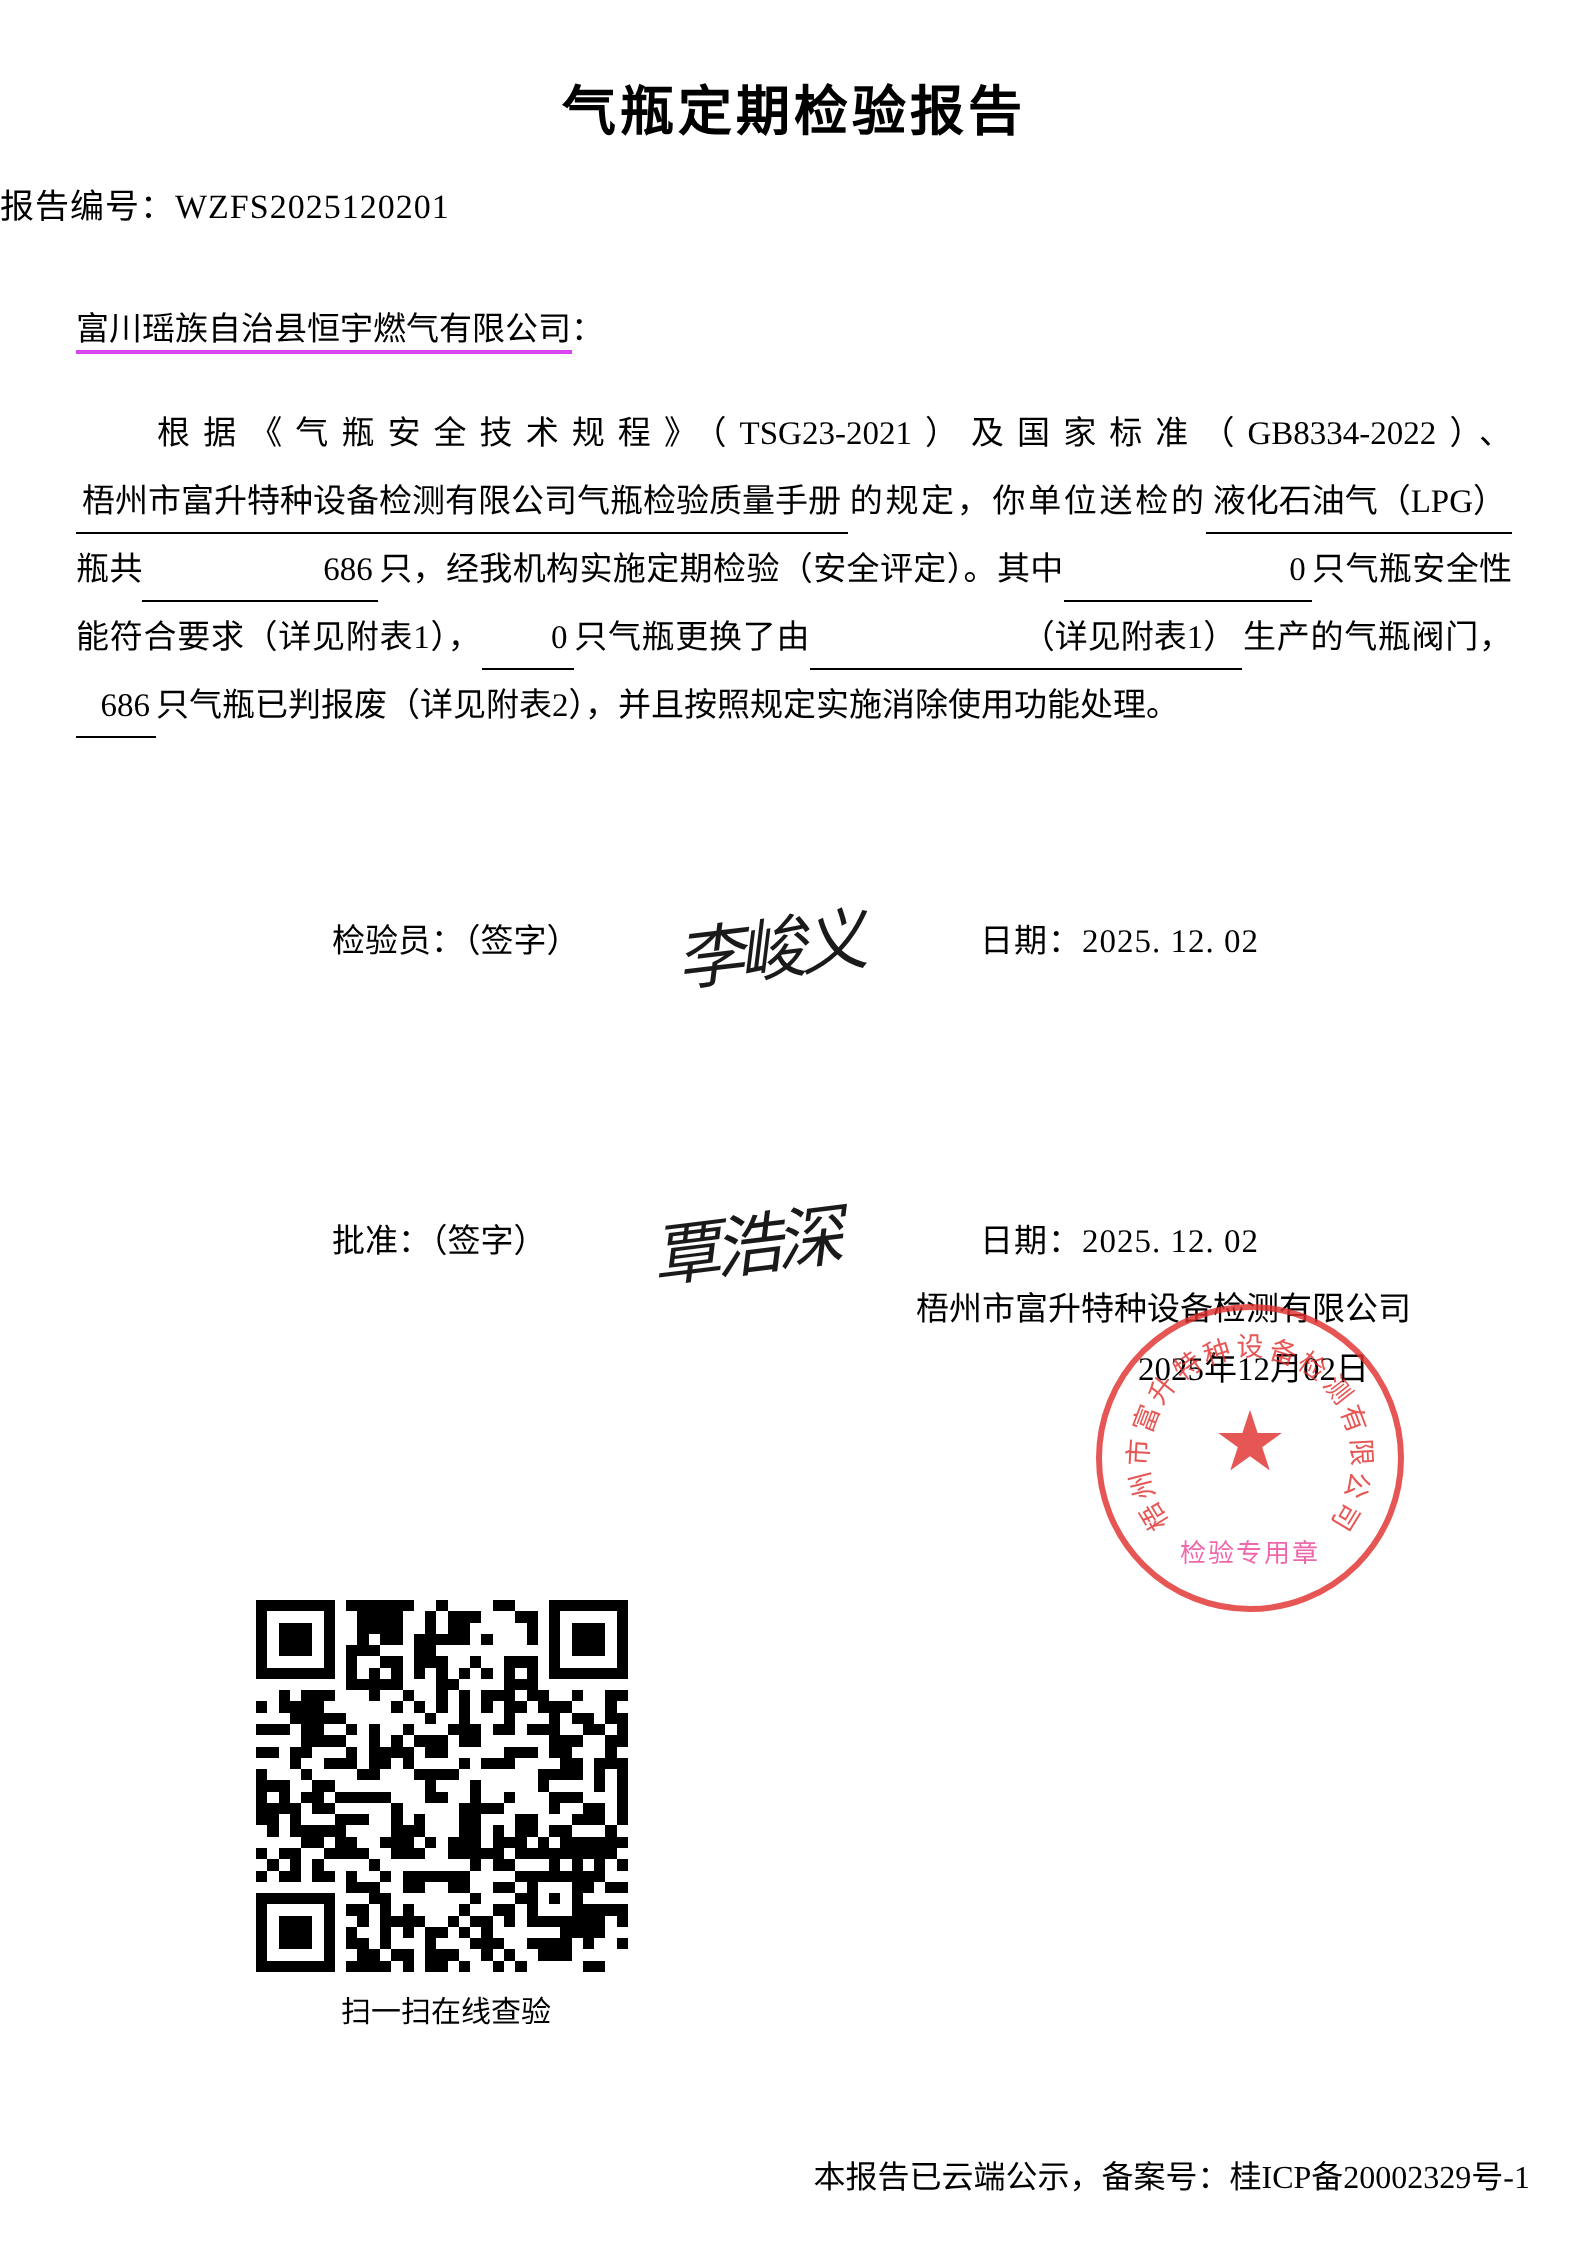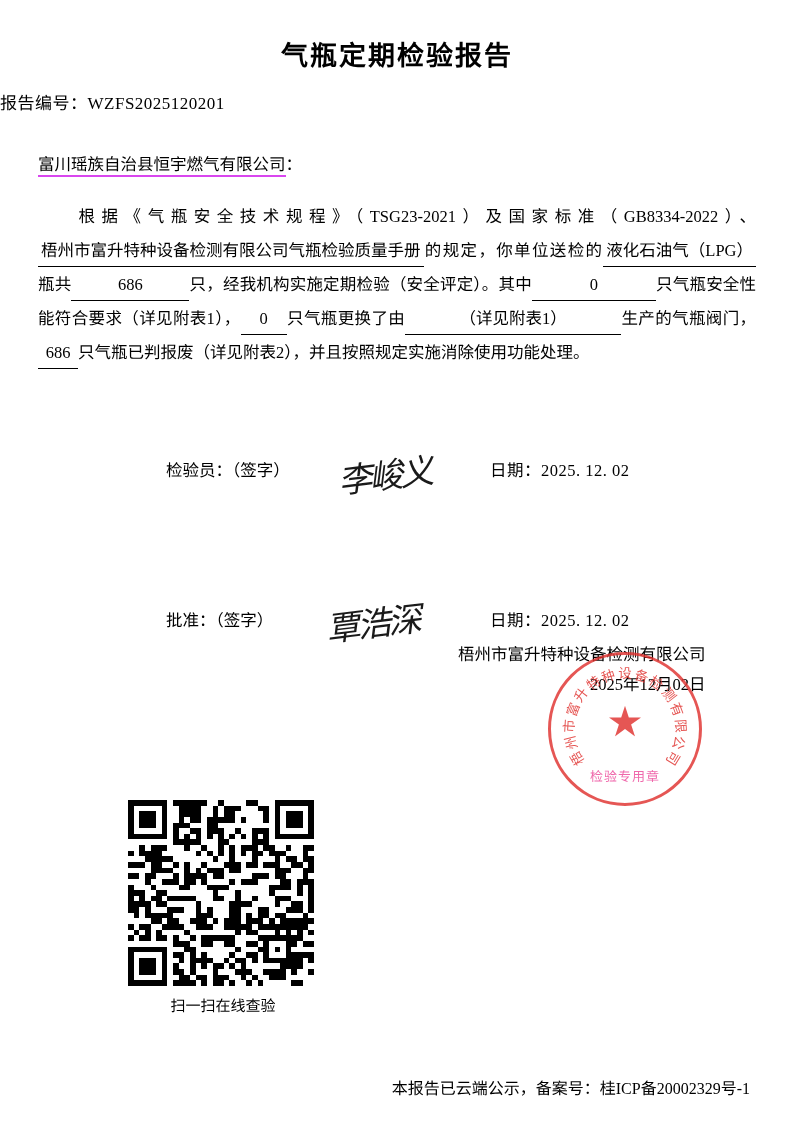--- a/index.html
+++ b/index.html
@@ -54,21 +54,21 @@
     text-align: justify;
   }
   .para .indent {
     display: inline-block;
     width: 34px;
   }
 
   .ul {
     border-bottom: 1px solid #000;
     display: inline-block;
-    text-align: center;
+    text-align: right;
     padding: 0 3px 1px 3px;
     line-height: 28px;
     font-family: Liberation Serif, serif;
   }
   .ul.w-long   { min-width: 282px; }
   .ul.w-med    { min-width: 128px; }
   .ul.w-num    { min-width: 112px; }
   .ul.w-zero   { min-width: 118px; }
   .ul.w-zero2  { min-width: 40px; }
   .ul.w-valve  { min-width: 210px; }
@@ -108,21 +108,21 @@
   }
   .sig-hand.one { left: 300px; top: 6px; }
   .sig-hand.two { left: 288px; top: 4px; }
 
   .issuer {
     position: absolute;
     left: 420px;
     top: 186px;
     font-size: 16.5px;
     line-height: 30px;
-    text-align: right;
+    text-align: center;
   }
   .issuer .line2 { padding-left: 90px; }
 
   
   .seal {
     position: absolute;
     left: 548px;
     top: 652px;
     width: 148px;
     height: 148px;
@@ -185,21 +185,21 @@
   }
   .qr-caption {
     margin-top: 8px;
     font-size: 15px;
   }
 
   
   .footer {
     position: absolute;
     left: 0;
-    right: 44px;
+    right: 29px;
     bottom: 24px;
     text-align: right;
     font-size: 16px;
   }
 </style>
 </head>
 <body>
 
 <h1 class="doc-title">气瓶定期检验报告</h1>
 

